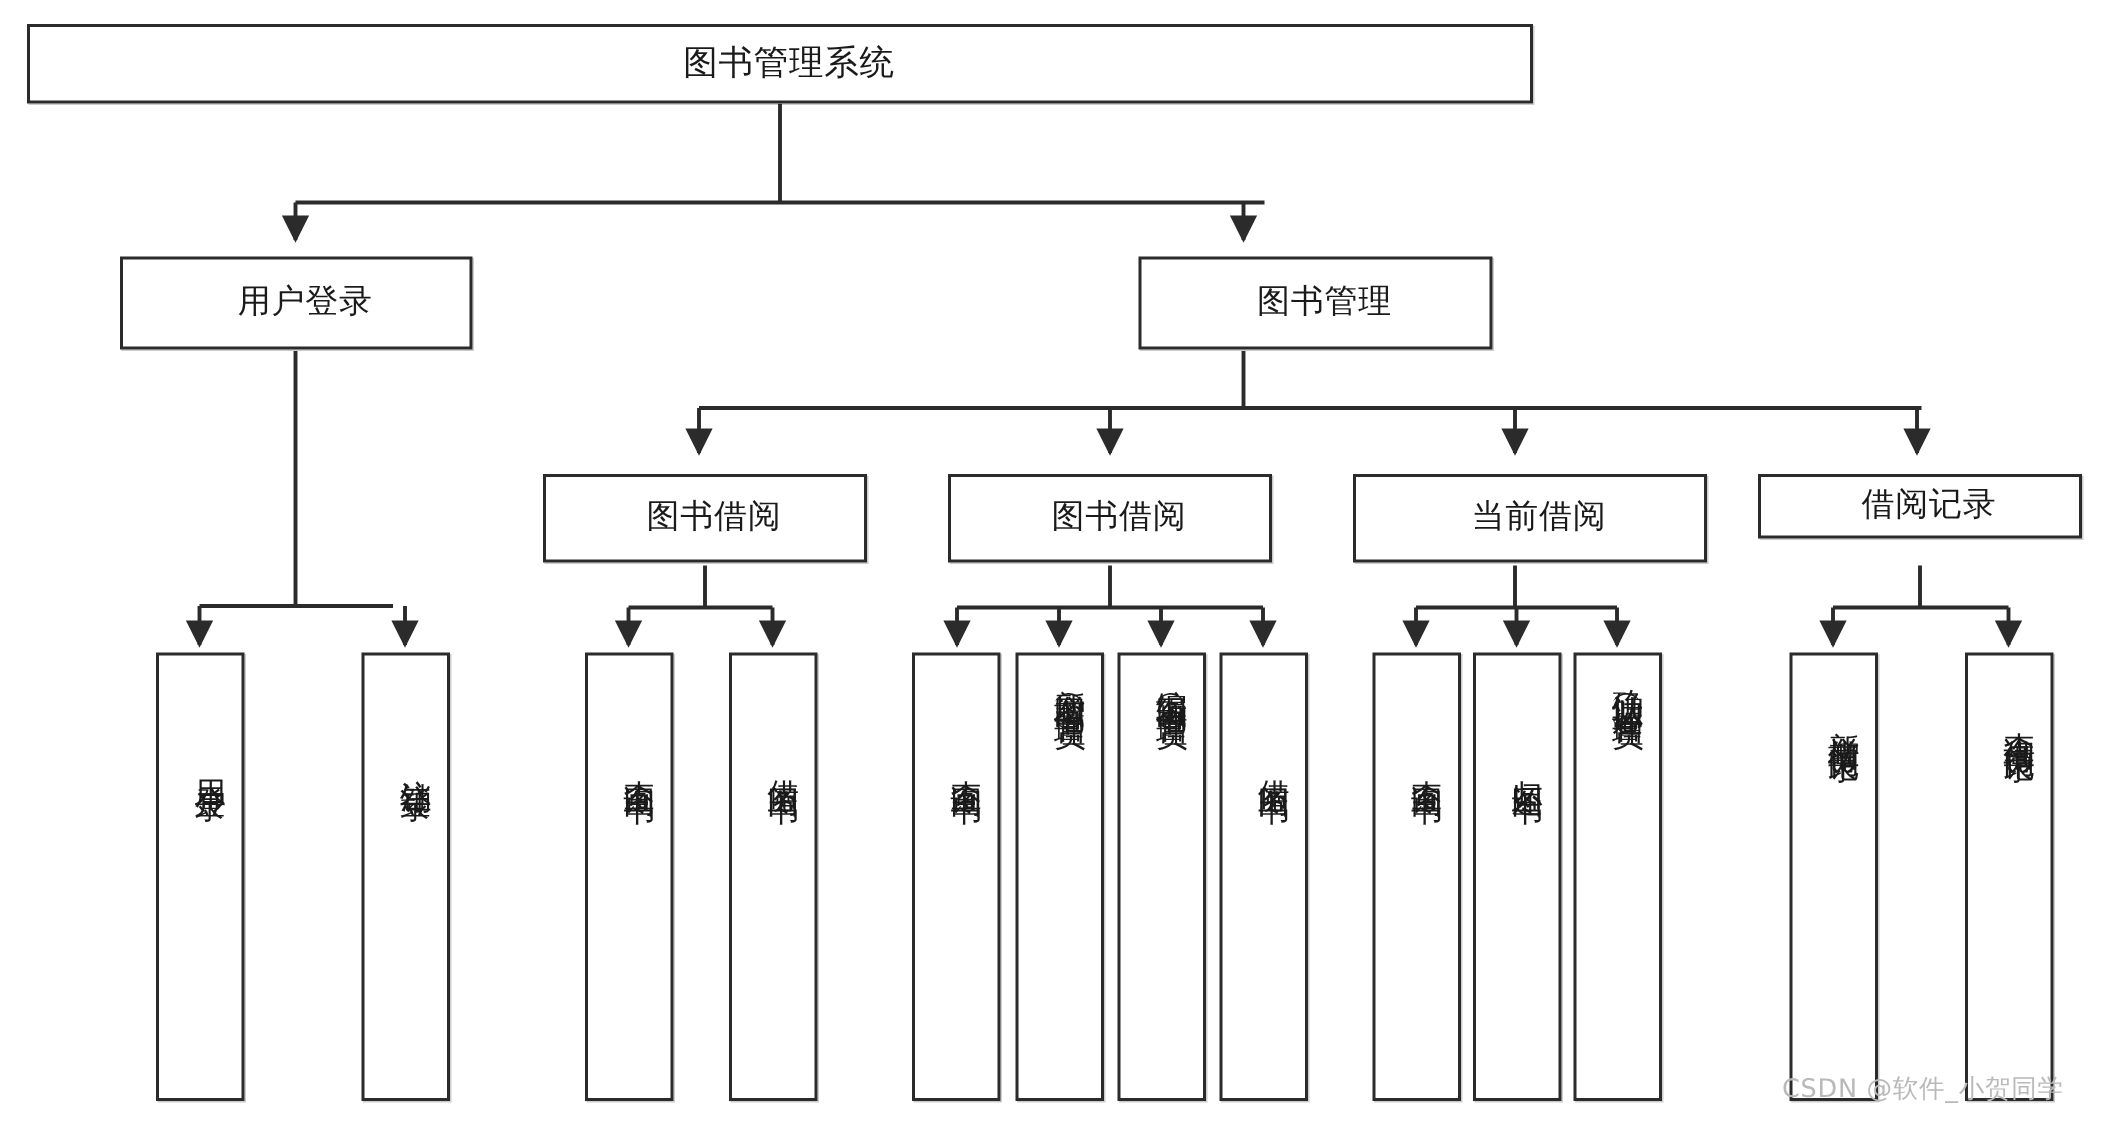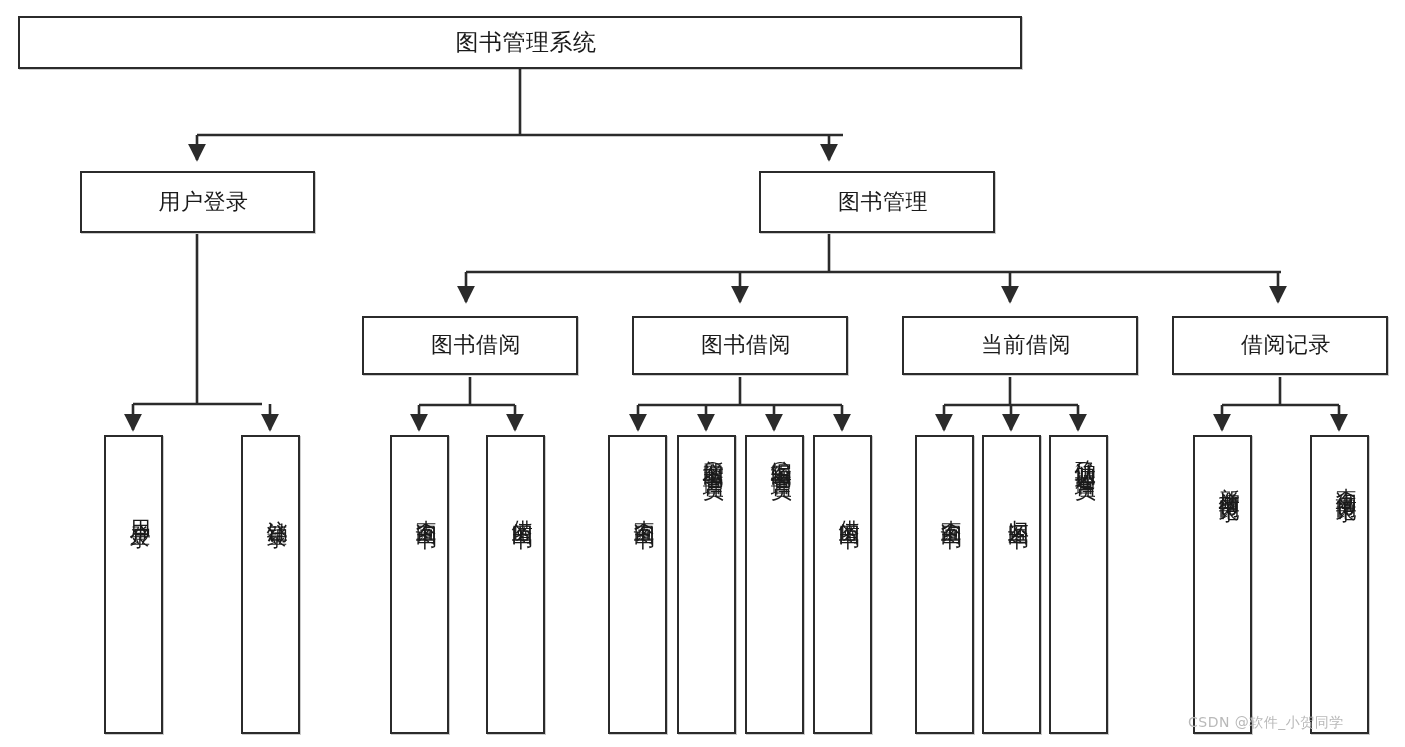--- a/index.html
+++ b/index.html
@@ -64,21 +64,21 @@
   .node.v.tall .label {
     padding-top: 60px;
   }
   .node.v.mid .label {
     padding-top: 28px;
   }
   .watermark {
     position: absolute;
     left: 1188px;
     top: 714px;
-    font-size: 14px;
+    font-size: 17px;
     color: #b9b9b9;
     white-space: nowrap;
     letter-spacing: 0.5px;
   }
 </style>
 </head>
 <body>
 
 <div id="canvas">
 
@@ -145,21 +145,21 @@
 
   <div class="node h" style="left:362px; top:316px; width:216px; height:59px;">
     <span class="label">图书借阅</span>
   </div>
   <div class="node h" style="left:632px; top:316px; width:216px; height:59px;justify-content:center;">
     <span class="label">图书借阅</span>
   </div>
   <div class="node h" style="left:902px; top:316px; width:236px; height:59px;">
     <span class="label">当前借阅</span>
   </div>
-  <div class="node h" style="left:1172px; top:316px; width:216px; height:59px;">
+  <div class="node h" style="left:1172px; top:316px; width:216px; height:43px;">
     <span class="label">借阅记录</span>
   </div>
 
   <div class="node v tall" style="left:104px; top:435px; width:59px; height:299px;">
     <span class="label">用户登录</span>
   </div>
   <div class="node v tall" style="left:241px; top:435px; width:59px; height:299px;">
     <span class="label">注销登录</span>
   </div>
 

